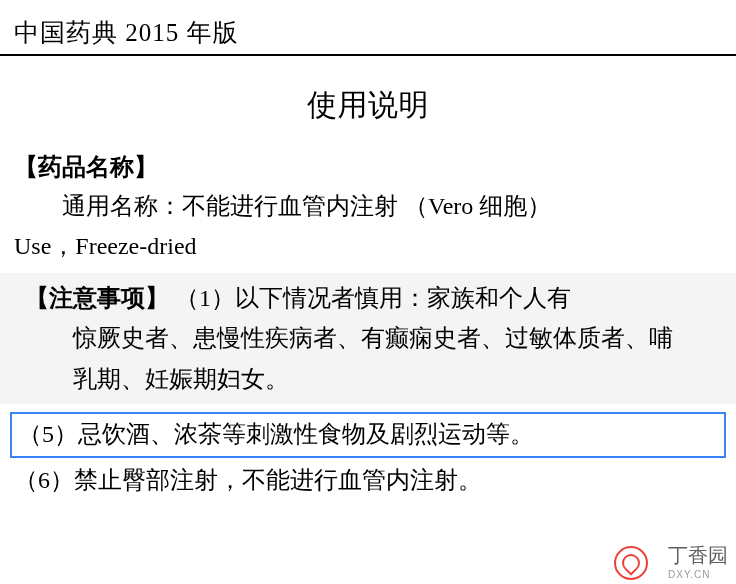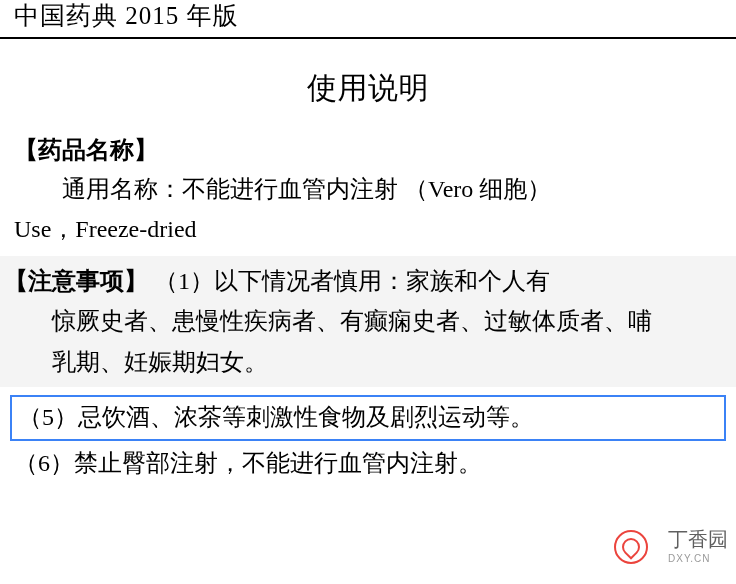--- a/index.html
+++ b/index.html
@@ -17,21 +17,21 @@
   }
   .page {
     position: relative;
     width: 736px;
     height: 584px;
     box-sizing: border-box;
   }
 
   
   .header {
-    padding: 0 0 4px 14px;
+    padding: 17px 0 4px 14px;
     font-size: 25px;
     letter-spacing: 1px;
     line-height: 1.25;
   }
   .header-rule {
     border-bottom: 2px solid #000;
     margin: 2px 0 0 0;
     width: 100%;
   }
 
@@ -63,21 +63,21 @@
     text-indent: 0;
   }
   .sec-head {
     font-weight: bold;
   }
 
   
   .notes {
     margin-top: 8px;
     background: #f4f4f4;
-    padding: 6px 14px 4px 4px;
+    padding: 6px 14px 4px 25px;
     font-size: 24px;
     line-height: 1.6;
   }
   .notes .para { text-indent: 2em; }
   .notes .para.firstline { text-indent: 0; }
 
   
   .highlight-row {
     margin: 8px 10px 0 10px;
     border: 2px solid #3b82f6;
@@ -89,21 +89,21 @@
   .after-highlight {
     margin: 6px 0 0 14px;
     font-size: 24px;
     line-height: 1.4;
   }
 
   
   .watermark {
     position: absolute;
     right: 8px;
-    bottom: 20px;
+    bottom: 4px;
     display: flex;
     align-items: center;
     gap: 20px;
     opacity: 0.85;
   }
   .wm-badge {
     width: 30px;
     height: 30px;
     border-radius: 50%;
     border: 2px solid #e8241c;

